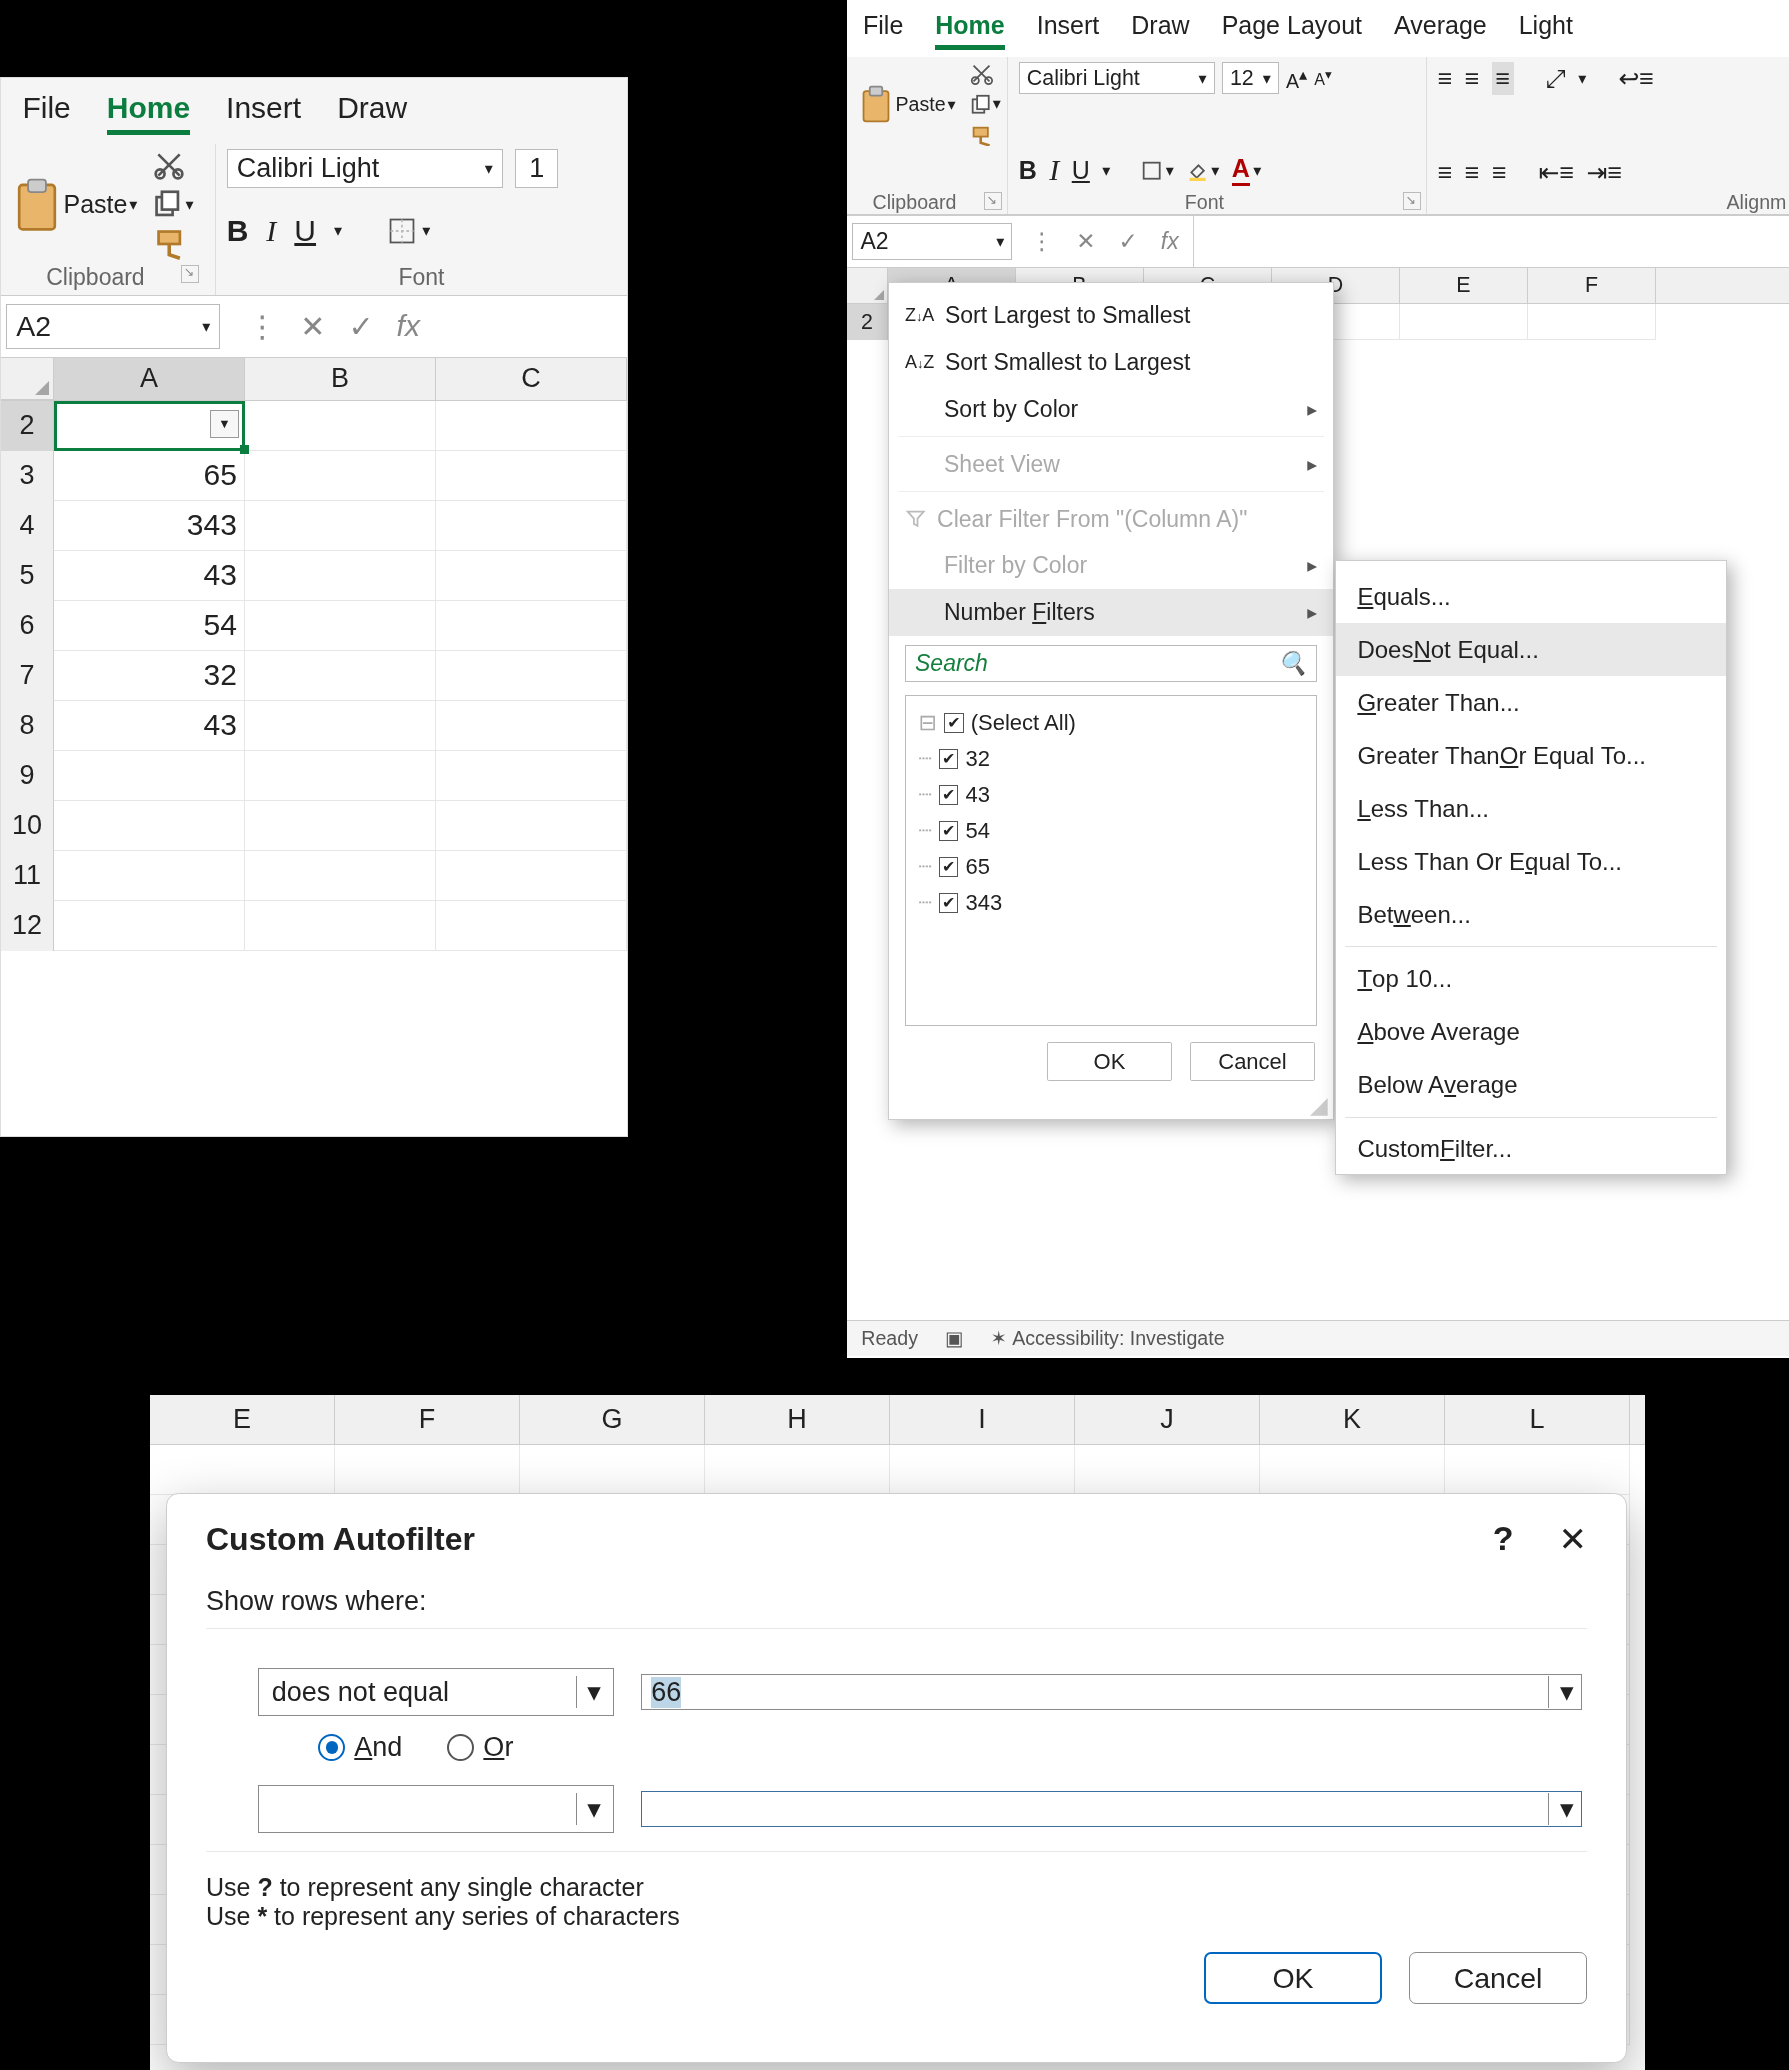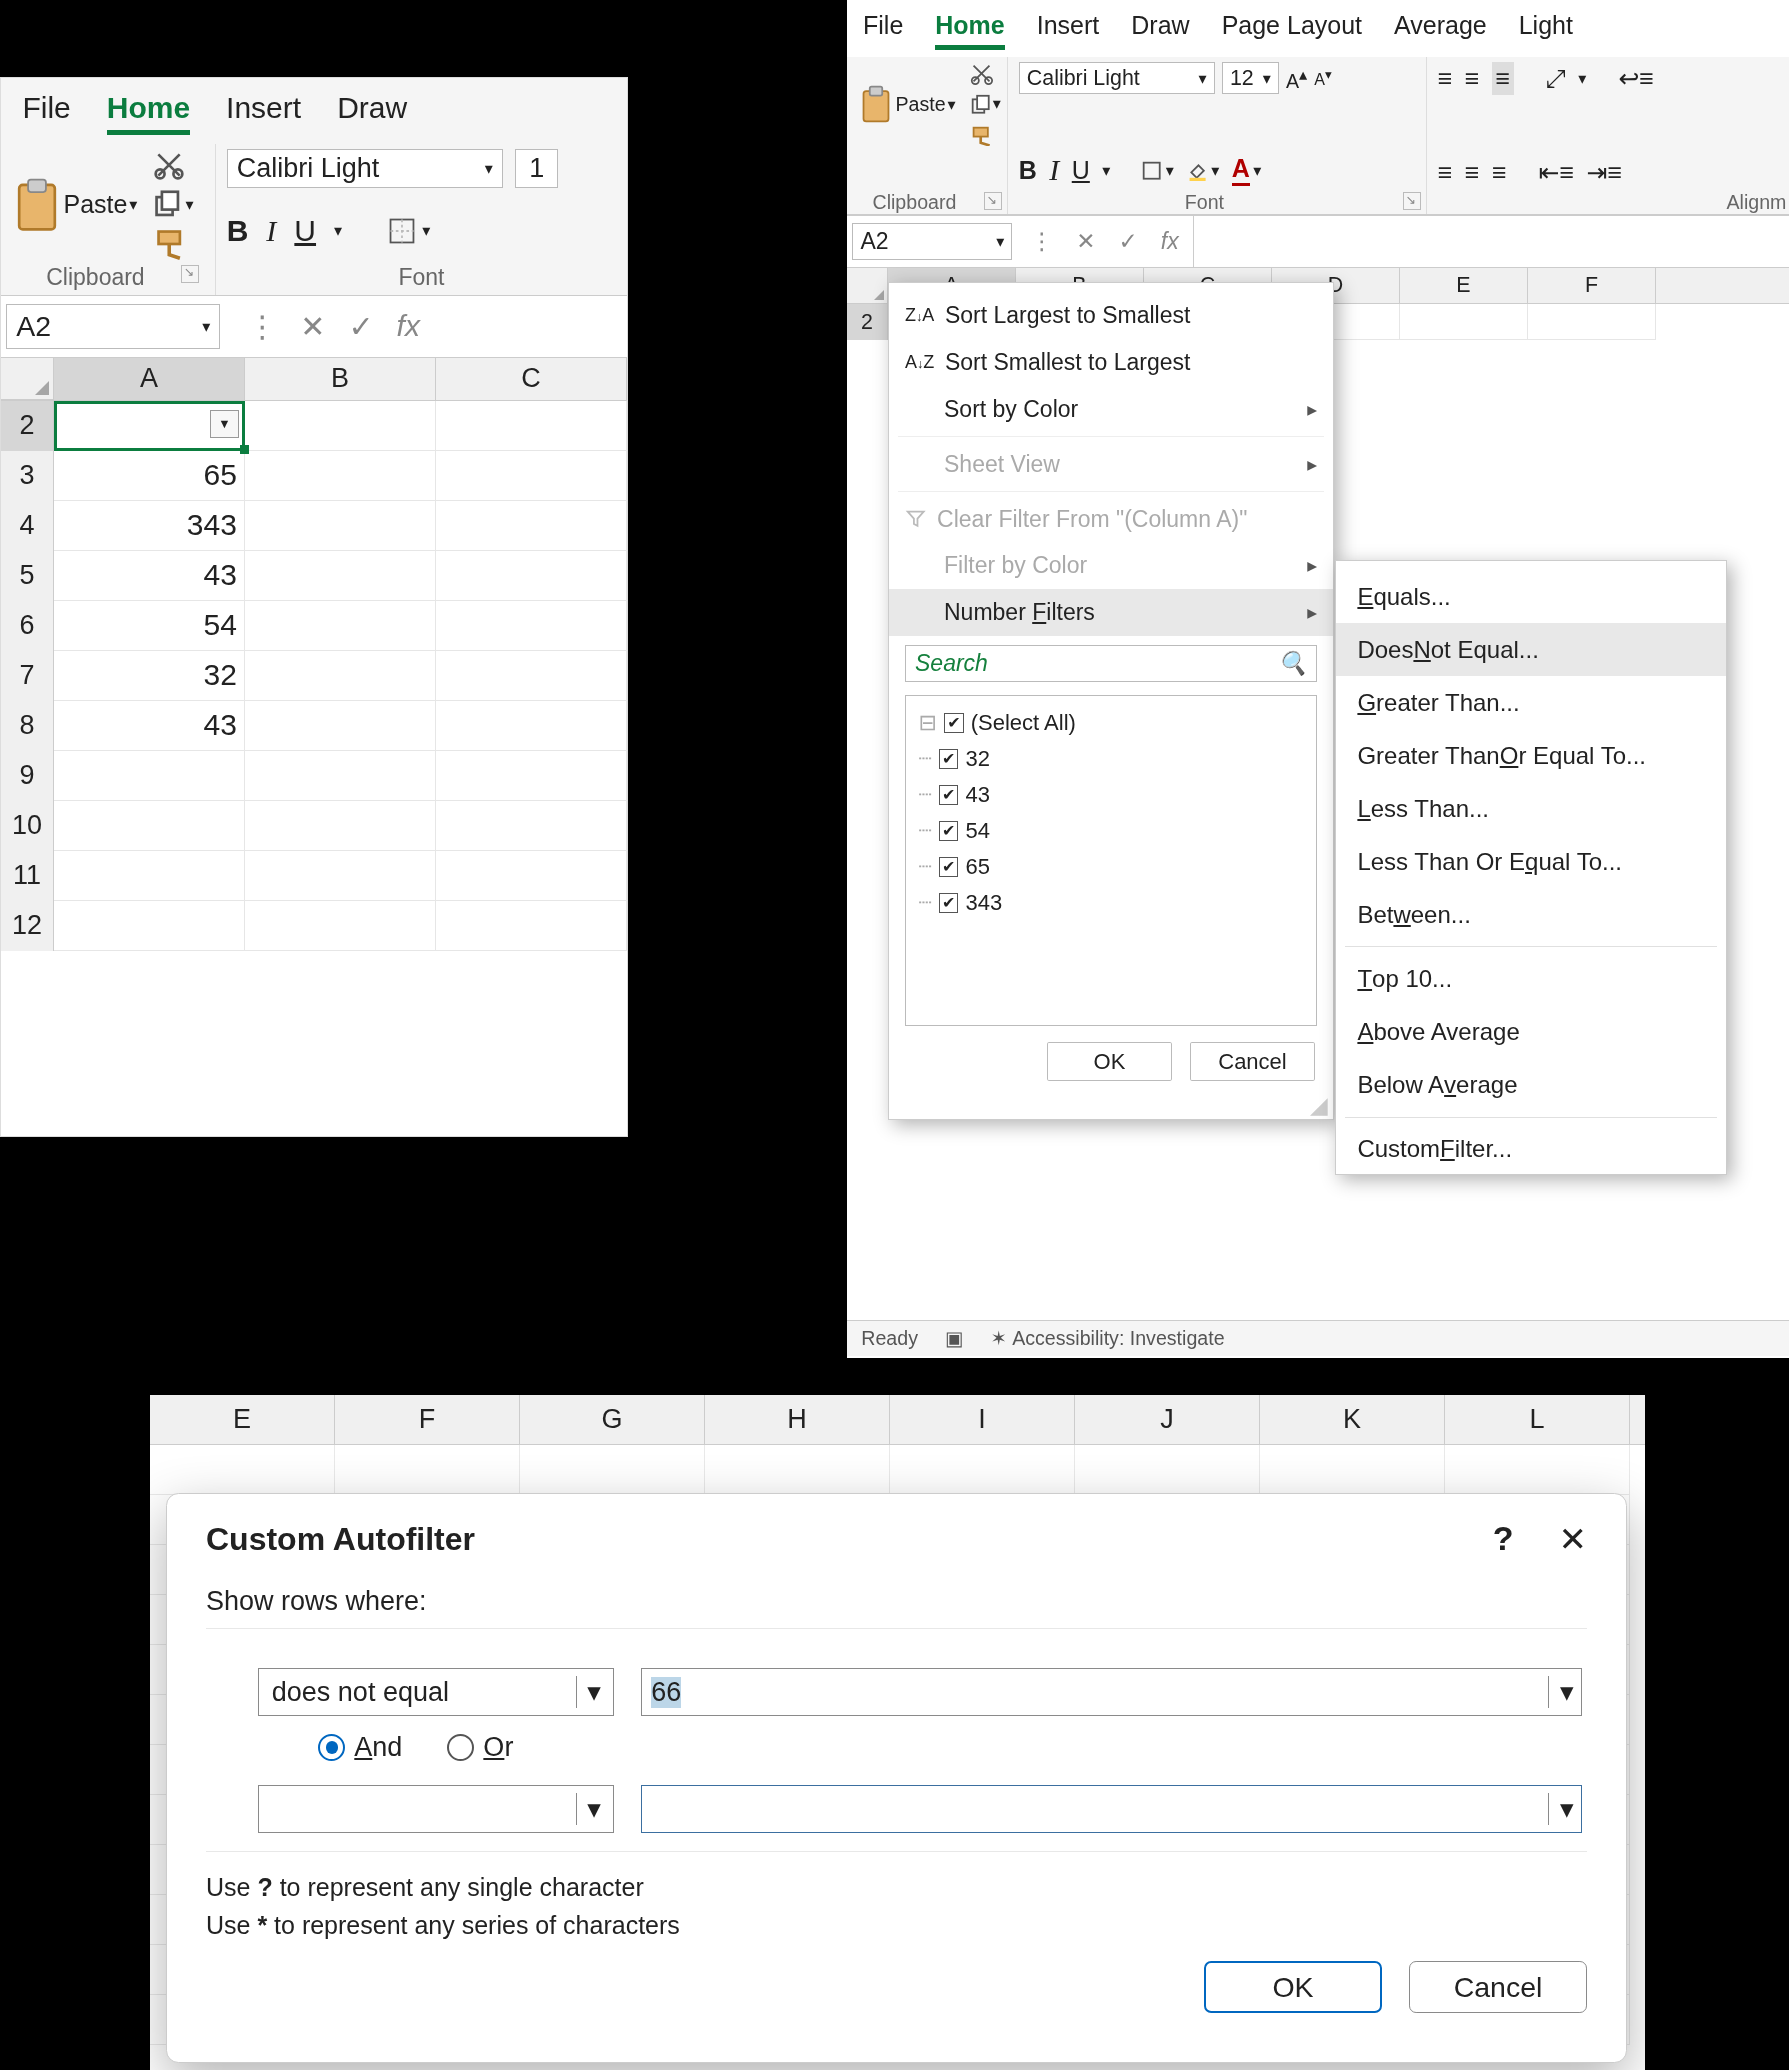--- a/index.html
+++ b/index.html
@@ -159,21 +159,21 @@
     padding:25px 39px 25px 39px;
     font-size:28.5px;
   }
   .dlg-title-row { display:flex; align-items:center;}
   .dlg-title { font-size:32px; font-weight:600;}
   .dlg-qc { margin-left:auto; display:flex; gap:45px; font-size:34px;}
   .dlg-sub { font-size:27px; margin-top:27px;}
   .dlg-row { display:flex; gap:27px; margin-top:27px; align-items:center;padding-left:47px;}
   .combo { border:1.8px solid #8a8a8a; height:48px; display:flex; align-items:center; padding:0 12.5px; font-size:27px; width:356px; justify-content:space-between; background:#fff;}
   .combo .cchev { border-left:0.9px solid #8a8a8a; padding-left:10.7px;}
-  .txtbox { border:1.8px solid #8a8a8a; height:48px; flex:1; display:flex; align-items:center; padding:0 9px; font-size:27px; position:relative;}
+  .txtbox { border:1.8px solid #8a8a8a; height:36px; flex:1; display:flex; align-items:center; padding:0 9px; font-size:27px; position:relative;}
   .txtbox.sel .valspan { background:#bcd6e8;}
   .txtbox .cchev { border-left:0.9px solid #8a8a8a; padding-left:10.7px; position:absolute; right:7.1px;}
   .txtbox.hl { border-color:#3b6fa0;}
   .radiorow { display:flex; gap:45px; margin:16px 0 21.4px 107px;}
   .radio { display:flex; align-items:center; gap:9px; font-size:27px;}
   .rdot { width:27px; height:27px; border:2.7px solid #555; border-radius:50%; display:inline-flex; align-items:center; justify-content:center;}
   .rdot.on { border-color:#0067c0;}
   .rdot.on::after{content:""; width:12.5px; height:12.5px; background:#0067c0; border-radius:50%;}
   .hint { font-size:25px; margin-top:21.4px;}
   .hintb { font-weight:700;}
@@ -784,21 +784,21 @@
         <div class="txtbox hl">
           <span></span>
           <span class="cchev">▾</span>
         </div>
       </div>
     </div>
 
     <div class="hint">
       <span>Use </span><span class="hintb">?</span><span> to represent any single character</span>
     </div>
-    <div class="hint" style="margin-top:9px;">
+    <div class="hint" style="margin-top:0;">
       <span>Use </span><span class="hintb">*</span><span> to represent any series of characters</span>
     </div>
 
     <div class="dlg-btns">
       <div class="dlg-btn primary">OK</div>
       <div class="dlg-btn">Cancel</div>
     </div>
   </div>
 </div>
 

